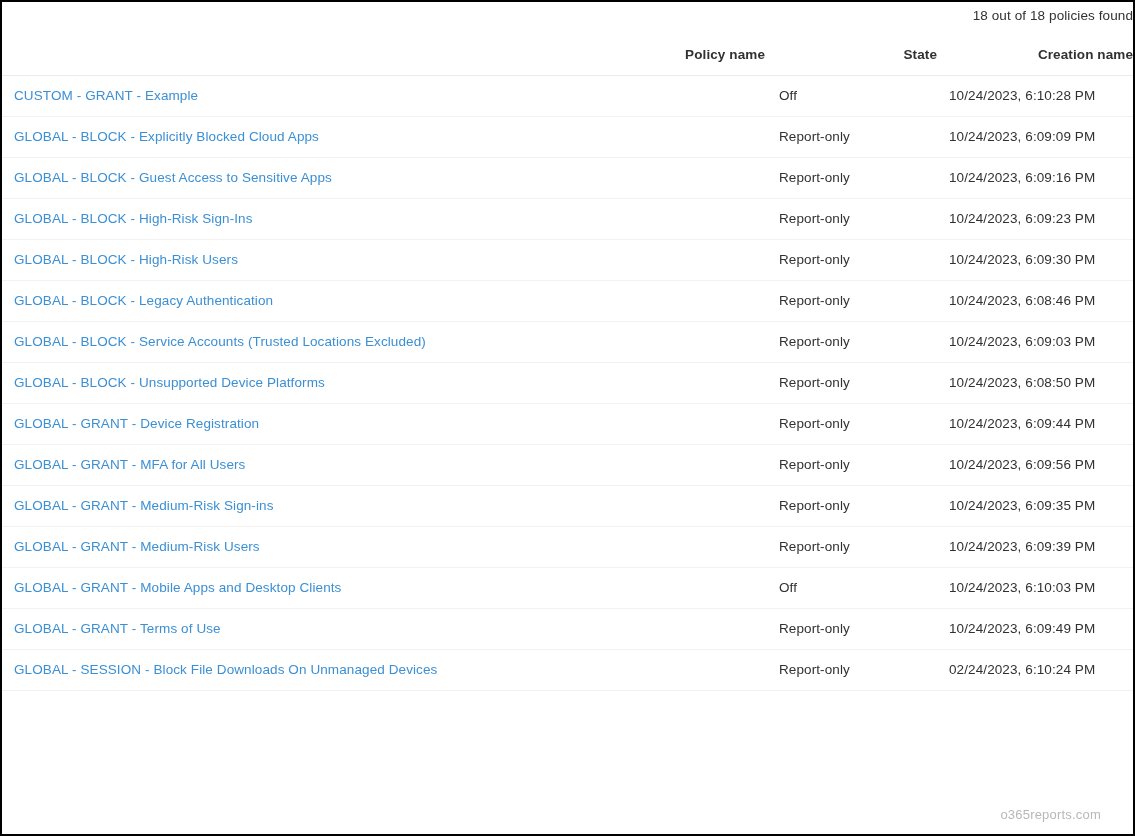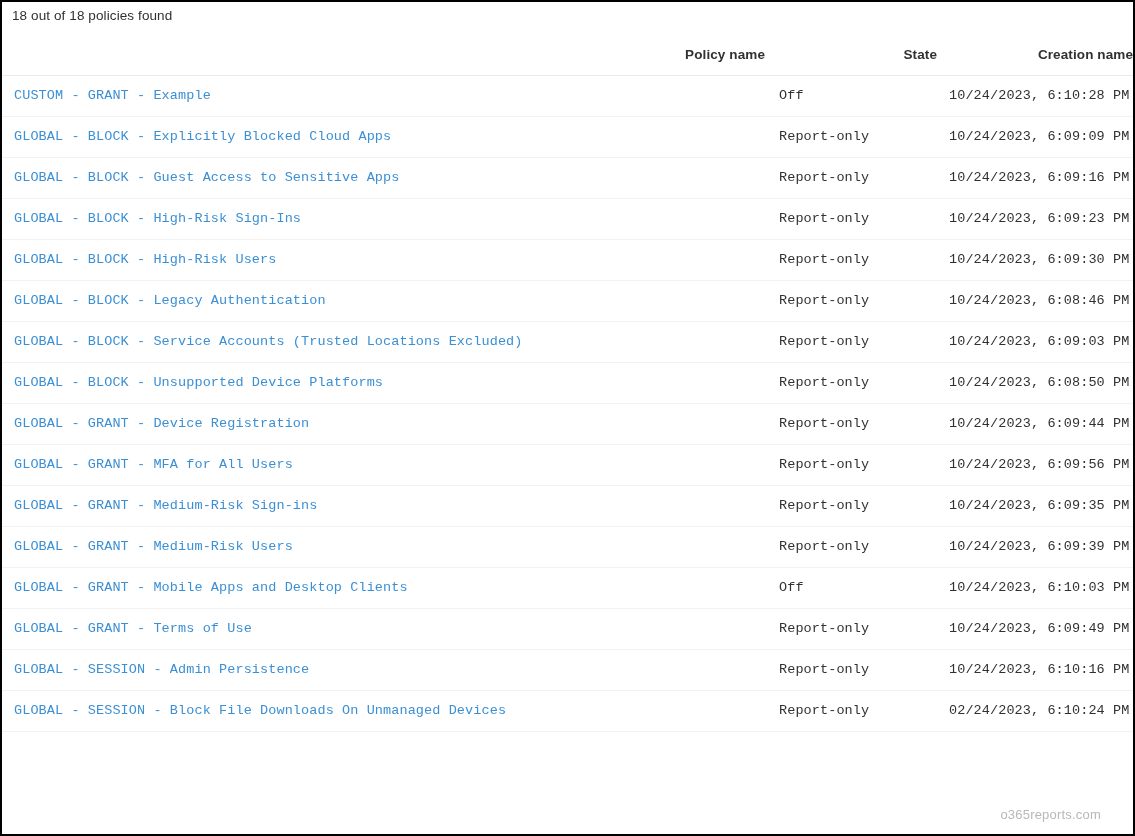--- a/index.html
+++ b/index.html
@@ -20,20 +20,21 @@
     background: #ffffff;
     border: 2px solid #000000;
     overflow: hidden;
   }
   .result-count {
     font-size: 13.5px;
     color: #323130;
     padding: 5px 0 0 10px;
     line-height: 18px;
     letter-spacing: 0.1px;
+    text-align: right;
   }
   .policy-table {
     width: 100%;
     border-collapse: collapse;
     table-layout: fixed;
     margin-top: 10px;
   }
   .policy-table col.c-name  { width: 763px; }
   .policy-table col.c-state { width: 172px; }
   .policy-table col.c-date  { width: 196px; }
@@ -60,21 +61,20 @@
     font-size: 13.5px;
     color: #323130;
     padding: 0 0 0 12px;
     height: 41px;
     vertical-align: middle;
     border-bottom: 1px solid #f3f2f1;
     letter-spacing: 0.1px;
     white-space: nowrap;
     overflow: hidden;
     text-overflow: ellipsis;
-    font-family: Liberation Mono, monospace;
   }
   .policy-table tbody td.td-state { padding-left: 14px; }
   .policy-table tbody td.td-date  { padding-left: 12px; }
 
   .policy-link {
     color: #3b8fd4;
     text-decoration: none;
     cursor: pointer;
     font-size: 13.5px;
   }
@@ -176,25 +176,20 @@
           <td class="td-name"><a class="policy-link">GLOBAL - GRANT - Mobile Apps and Desktop Clients</a></td>
           <td class="td-state">Off</td>
           <td class="td-date">10/24/2023, 6:10:03 PM</td>
         </tr>
         <tr>
           <td class="td-name"><a class="policy-link">GLOBAL - GRANT - Terms of Use</a></td>
           <td class="td-state">Report-only</td>
           <td class="td-date">10/24/2023, 6:09:49 PM</td>
         </tr>
         <tr>
-          <td class="td-name"><a class="policy-link">GLOBAL - SESSION - Admin Persistence</a></td>
-          <td class="td-state">Report-only</td>
-          <td class="td-date">10/24/2023, 6:10:16 PM</td>
-        </tr>
-        <tr>
           <td class="td-name"><a class="policy-link">GLOBAL - SESSION - Block File Downloads On Unmanaged Devices</a></td>
           <td class="td-state">Report-only</td>
           <td class="td-date">02/24/2023, 6:10:24 PM</td>
         </tr>
       </tbody>
   </table>
 
   <div class="watermark">o365reports.com</div>
 
 </div>

